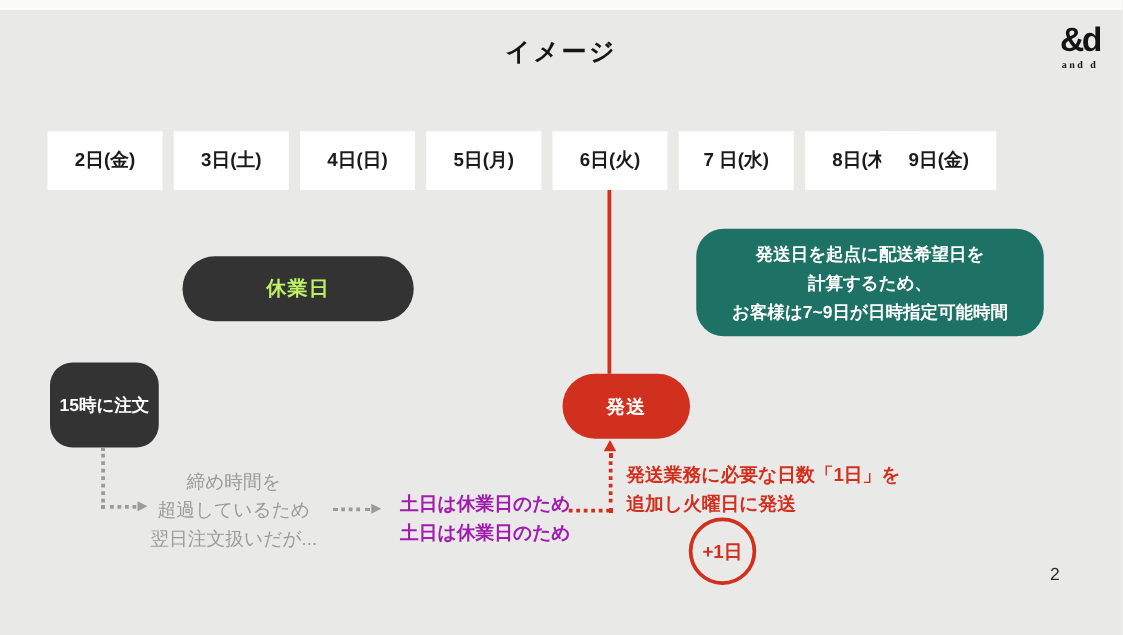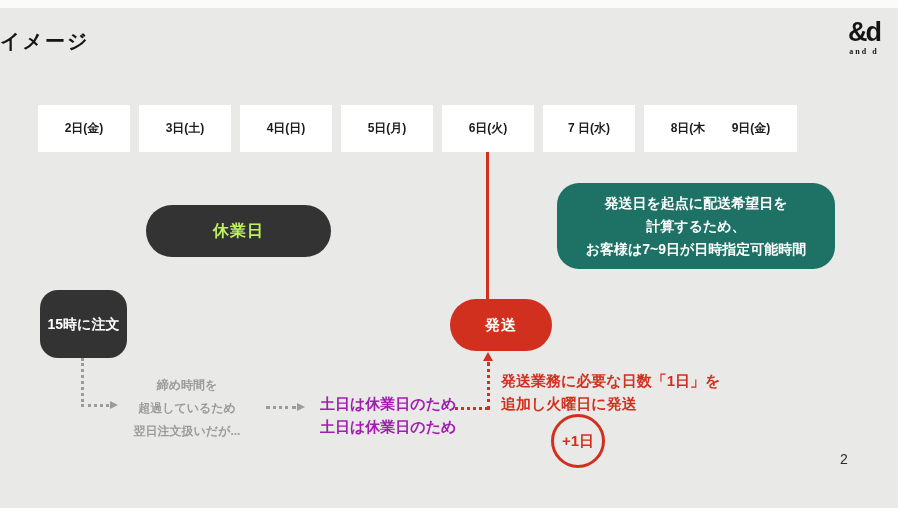--- a/index.html
+++ b/index.html
@@ -3,46 +3,46 @@
 <meta charset="utf-8">
 <style>
   :root{
     --background:#e9e9e8; --accent-red:#d2301f; --teal:#1e7265;
     --charcoal:#333333; --gray:#9b9b9b; --day-box-bg:#ffffff; --text-dark:#1b1b1b;
   }
   *{margin:0;padding:0;box-sizing:border-box;}
   body{font-family:"Liberation Sans","DejaVu Sans",sans-serif;background:#fff;}
   .slide{position:relative;width:898px;height:508px;background:var(--background);overflow:hidden;}
   .top-strip{position:absolute;left:0;top:0;width:898px;height:8px;background:#fbfbfa;}
-  .title{position:absolute;left:0;right:0;top:28px;text-align:left;font-size:20px;font-weight:bold;
+  .title{position:absolute;left:0;right:0;top:28px;text-align:center;font-size:20px;font-weight:bold;
          letter-spacing:2px;color:#151515;}
   .logo{position:absolute;right:18px;top:18px;text-align:center;color:#141414;}
   .logo-mark{font-size:27px;font-weight:bold;letter-spacing:-2px;line-height:28px;}
   .logo-text{font-size:8px;font-weight:bold;letter-spacing:2px;margin-top:1px;font-family:Liberation Serif, serif;}
   .day-box{position:absolute;top:105px;width:92px;height:47px;background:var(--day-box-bg);
-           display:flex;align-items:center;justify-content:center;font-size:12px;font-weight:bold;color:var(--text-dark);}
+           display:flex;align-items:center;justify-content:center;font-size:15px;font-weight:bold;color:var(--text-dark);}
   .closed-pill{position:absolute;left:146px;top:168px;width:185px;height:52px;background:var(--charcoal);
                border-radius:26px;display:flex;align-items:center;justify-content:center;
                color:#bef264;font-size:16px;font-weight:bold;letter-spacing:1px;margin-top:37px;}
   .teal-note{position:absolute;left:557px;top:183px;width:278px;height:86px;background:var(--teal);
              border-radius:22px;display:flex;flex-direction:column;align-items:center;justify-content:center;
              color:#fff;font-size:14px;font-weight:bold;line-height:23px;text-align:left;}
   .red-line{position:absolute;left:486px;top:152px;width:3px;height:147px;background:var(--accent-red);}
   .ship-pill{position:absolute;left:450px;top:299px;width:102px;height:52px;background:var(--accent-red);
              border-radius:26px;display:flex;align-items:center;justify-content:center;
              color:#fff;font-size:15px;font-weight:bold;letter-spacing:1px;}
   .order-box{position:absolute;left:40px;top:290px;width:87px;height:68px;background:var(--charcoal);
              border-radius:18px;display:flex;align-items:center;justify-content:center;
              color:#fff;font-size:14px;font-weight:bold;line-height:20px;}
   .dot-v-gray{position:absolute;left:81px;top:358px;height:44px;width:0;border-left:3px dotted var(--gray);}
   .dot-h-gray1{position:absolute;left:81px;top:404px;width:28px;height:0;border-top:3px dotted var(--gray);}
   .arrow-right-gray1{position:absolute;left:110px;top:401px;width:0;height:0;
                      border-top:4px solid transparent;border-bottom:4px solid transparent;border-left:8px solid var(--gray);}
   .gray-note{position:absolute;left:116px;top:374px;width:142px;text-align:center;color:var(--gray);
-             font-size:12px;font-weight:700;line-height:23px;}
+             font-size:15px;font-weight:400;line-height:23px;}
   .dot-h-gray2{position:absolute;left:266px;top:406px;width:30px;height:0;border-top:3px dotted var(--gray);}
   .arrow-right-gray2{position:absolute;left:297px;top:403px;width:0;height:0;
                      border-top:4px solid transparent;border-bottom:4px solid transparent;border-left:8px solid var(--gray);}
   .black-note{position:absolute;left:320px;top:392px;width:158px;color:#a21caf;
               font-size:15px;font-weight:bold;line-height:23px;}
   .dot-h-red{position:absolute;left:455px;top:407px;width:33px;height:0;border-top:3px dotted var(--accent-red);}
   .dot-v-red{position:absolute;left:487px;top:362px;height:48px;width:0;border-left:3px dotted var(--accent-red);}
   .arrow-up-red{position:absolute;left:483px;top:352px;width:0;height:0;
                 border-left:5px solid transparent;border-right:5px solid transparent;border-bottom:9px solid var(--accent-red);}
   .red-note{position:absolute;left:501px;top:369px;color:var(--accent-red);font-size:15px;font-weight:bold;line-height:23px;}

